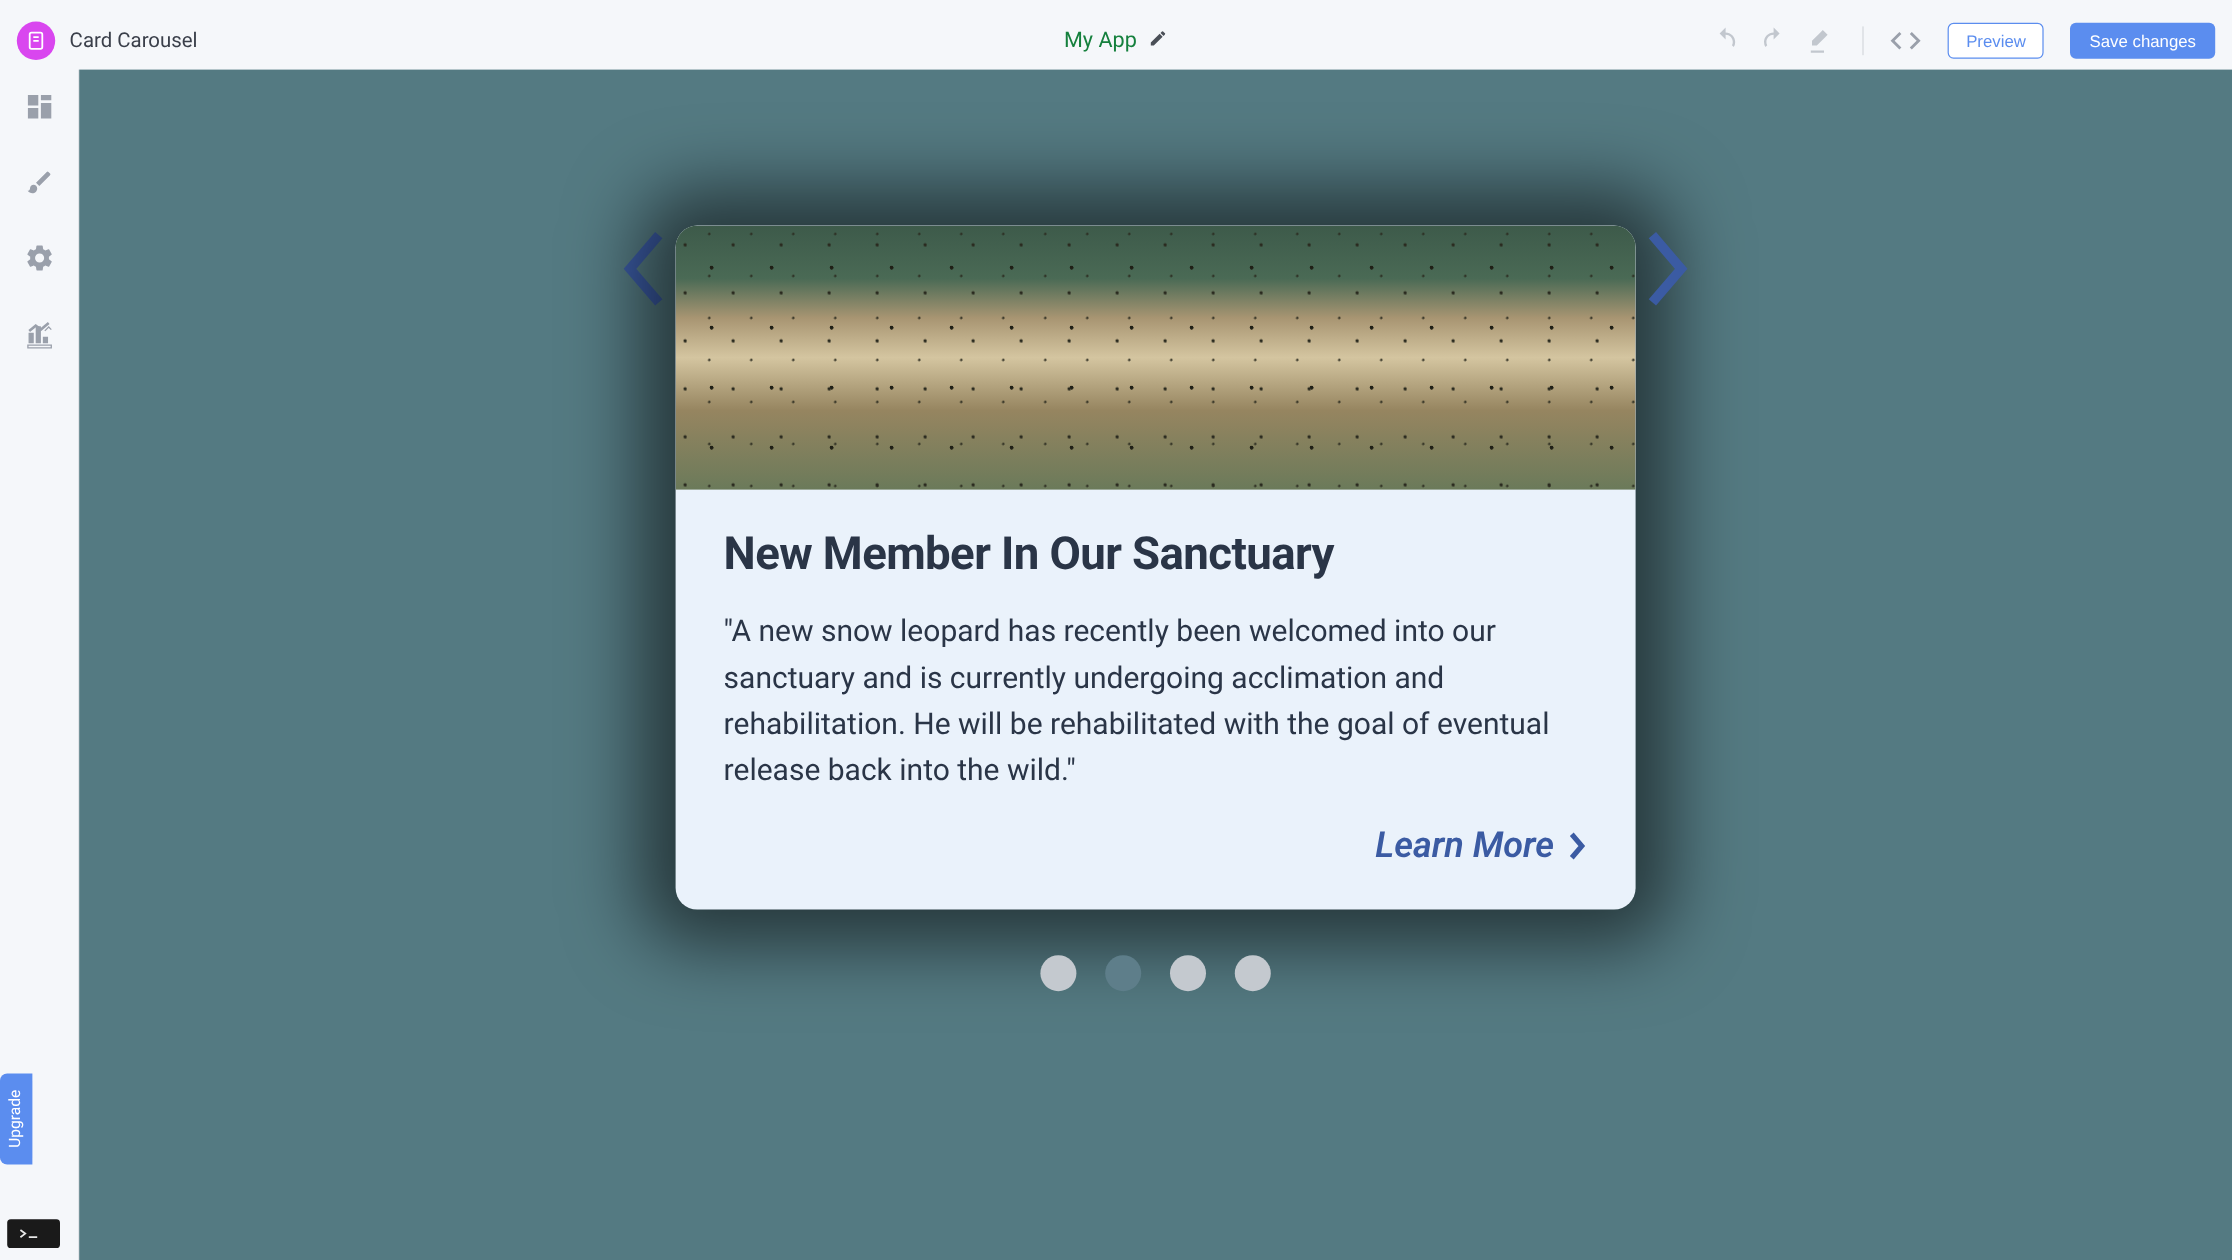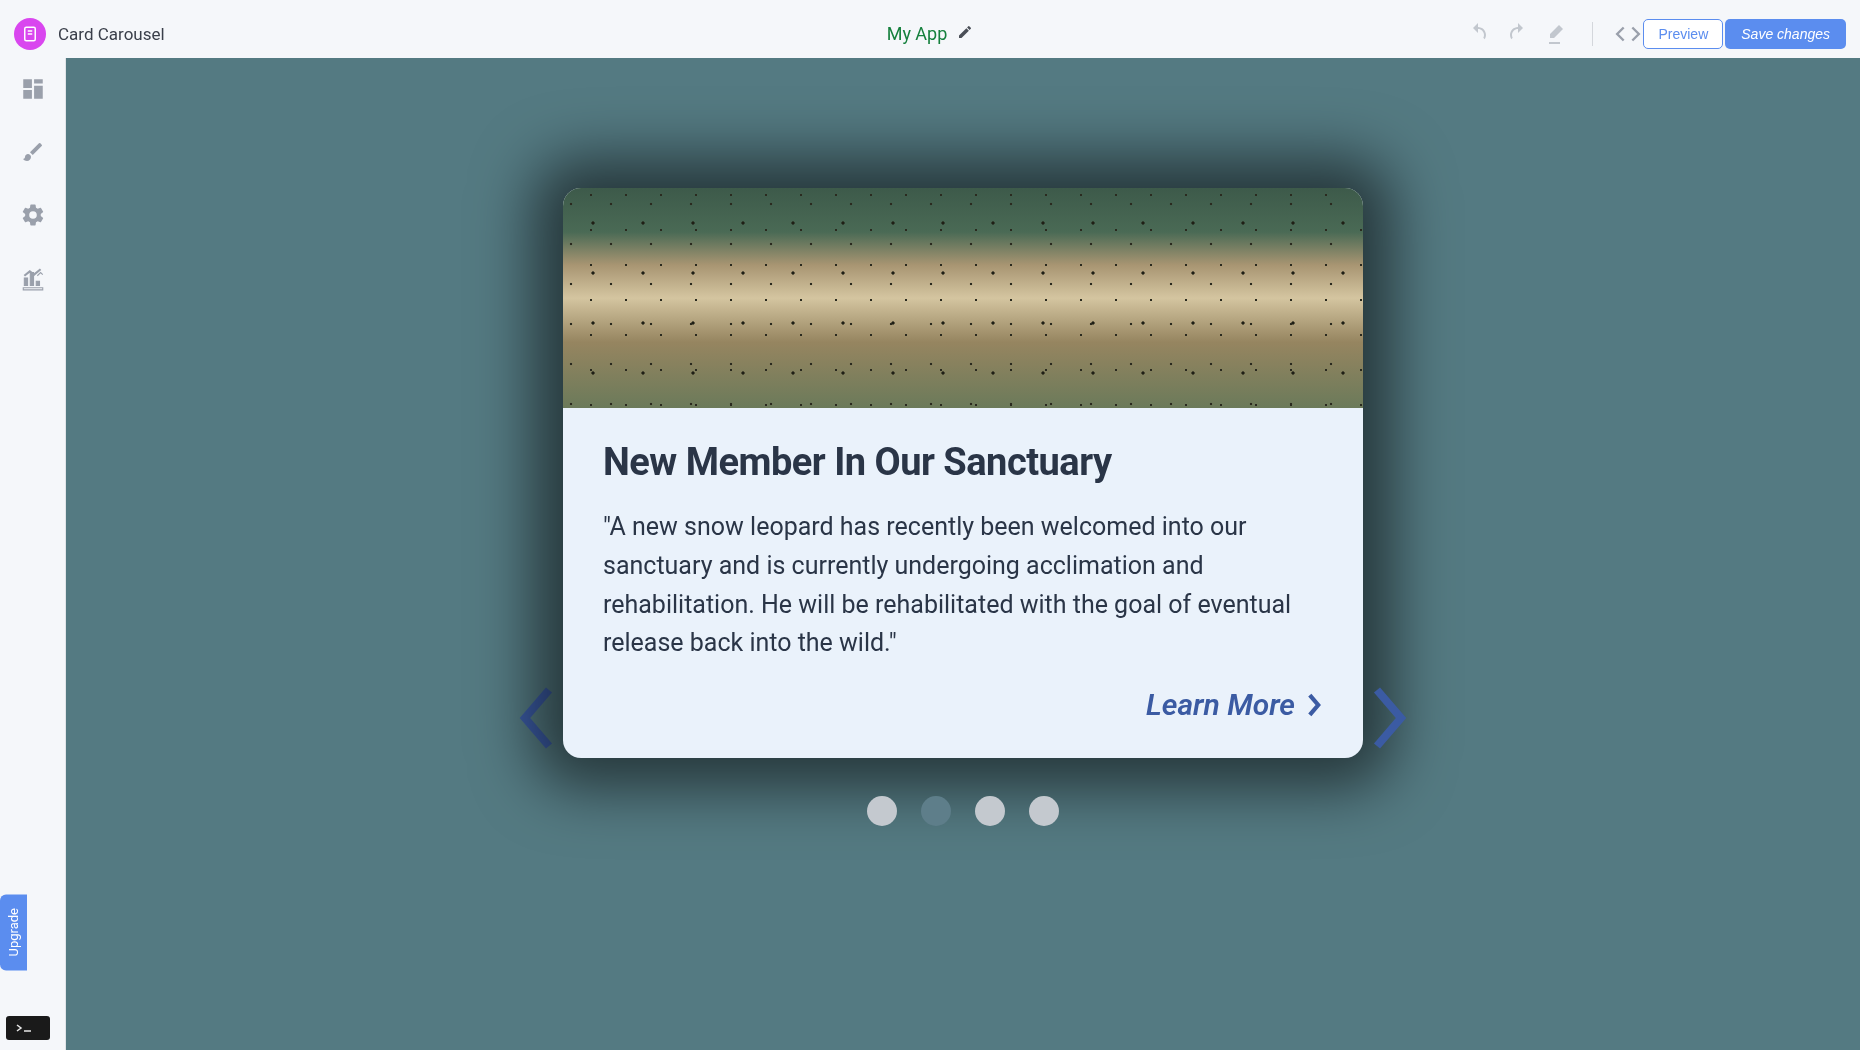--- a/index.html
+++ b/index.html
@@ -22,32 +22,32 @@
 .logo-badge {
   width: 32px; height: 32px; border-radius: 50%;
   background: #d946ef;
   display: flex; align-items: center; justify-content: center;
 }
 .logo-badge svg { width: 18px; height: 18px; }
 .page-name { font-size: 17px; color: #3a3f4a; font-weight: 400; }
 .topbar-center { display: flex; align-items: center; gap: 10px; }
 .app-title { font-size: 18px; color: #15803d; font-weight: 400; }
 .edit-icon { color: #4a4f57; cursor: pointer; }
-.topbar-right { flex: 1; display: flex; justify-content: flex-end; align-items: center; gap: 2px; }
+.topbar-right { flex: 1; display: flex; justify-content: flex-end; align-items: center; gap: 22px; }
 .toolbar-icons { display: flex; align-items: center; gap: 16px; }
 .tool-icon { color: #9aa0ab; cursor: pointer; display:flex; align-items:center; }
 .tool-icon.disabled { color: #c2c7ce; }
 .vbar { width: 1px; height: 24px; background: #d4d7dc; margin: 0 6px; }
 .btn-outline {
   border: 1px solid #5b8def; color: #5b8def; background: #fff;
   padding: 6px 14px; border-radius: 5px; font-size: 14px; cursor: pointer;
 }
 .btn-primary {
   border: none; background: #5b8def; color: #fff;
-  padding: 7px 16px; border-radius: 5px; font-size: 14px; cursor: pointer; font-style: italic;
+  padding: 7px 16px; border-radius: 5px; font-size: 14px; cursor: pointer;
 }
 .left-rail {
   position: absolute; left: 0; top: 58px; bottom: 0; width: 66px;
   background: #f5f7fa; border-right: 1px solid #e1e4e8;
   display: flex; flex-direction: column; align-items: center; padding-top: 18px; gap: 34px;
 }
 .rail-icon { color: #9aa0ab; cursor: pointer; }
 .upgrade-tab {
   position: absolute; left: 0; bottom: 80px;
   background: #5b8def; color: #fff; font-size: 13px;
@@ -60,21 +60,21 @@
   width: 44px; height: 24px; background: #1a1a1a; border-radius: 3px;
   display:flex; align-items:center; justify-content:center;
 }
 .corner-tag svg { color: #e8e8e8; }
 .canvas {
   position: absolute; left: 66px; top: 58px; right: 0; bottom: 0;
   background: #547a82;
   display: flex; flex-direction: column; align-items: center; justify-content: flex-start;
   padding-top: 130px;
 }
-.carousel-wrap { display: flex; align-items: flex-end; }
+.carousel-wrap { display: flex; align-items: flex-start; }
 .nav-arrow { color: #3b5ba3; cursor: pointer; }
 .card {
   width: 800px; background: #eaf2fb; border-radius: 18px; overflow: hidden;
   box-shadow: 0 0 60px 30px rgba(0,0,0,0.55);
 }
 .card-image {
   height: 220px; width: 100%;
   background:
     radial-gradient(circle at 20% 40%, #2a2a1f 3%, transparent 4%) 0 0/40px 40px,
     radial-gradient(circle at 60% 70%, #1f1f15 3%, transparent 4%) 0 0/50px 50px,

